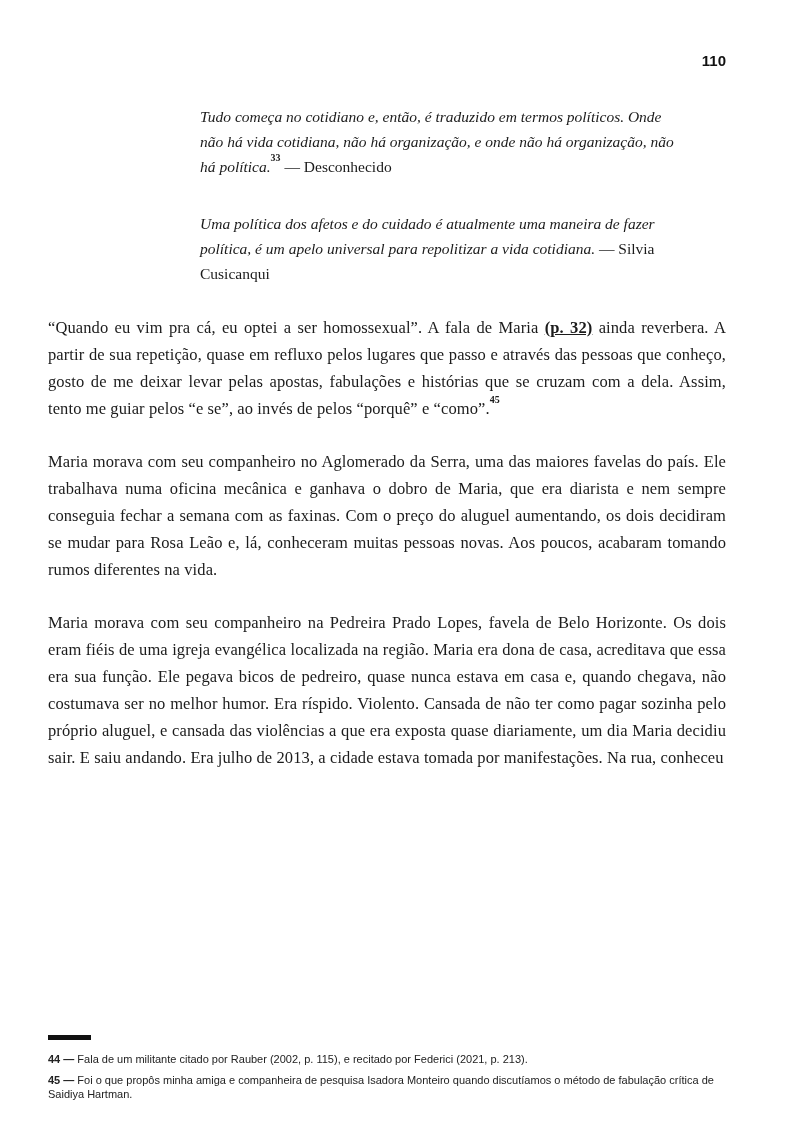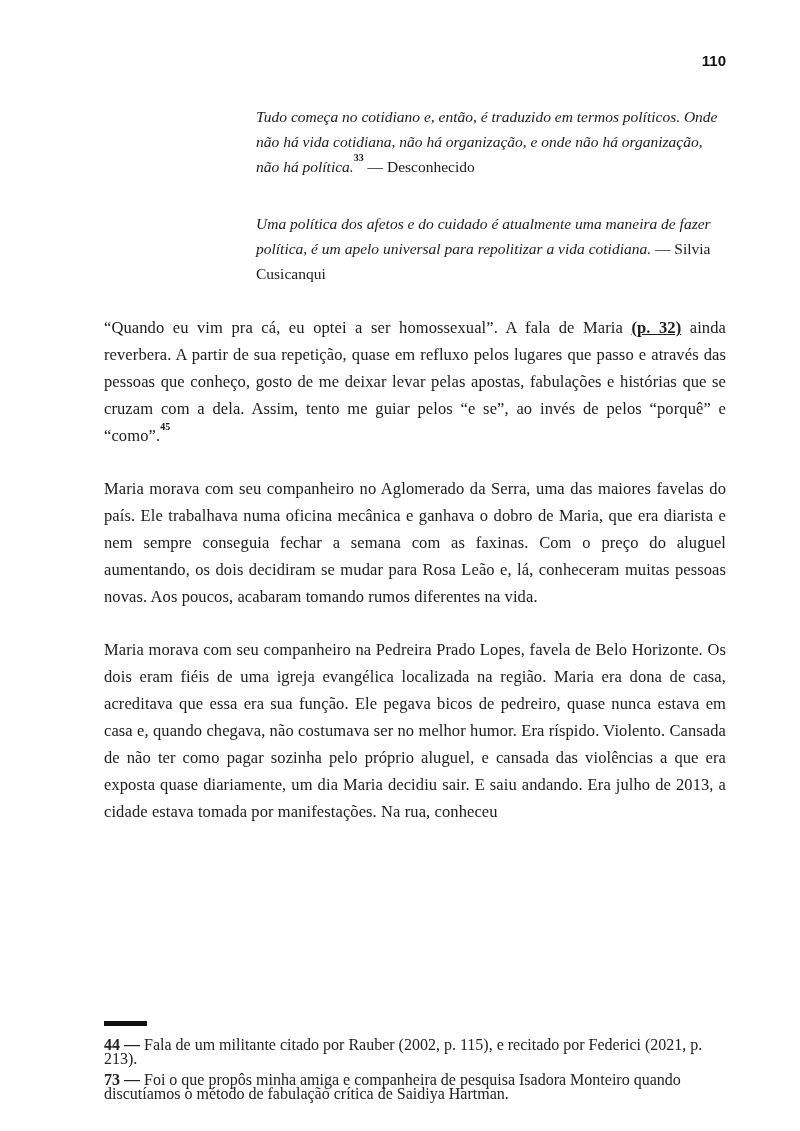--- a/index.html
+++ b/index.html
@@ -7,21 +7,21 @@
     padding: 0;
     background: #ffffff;
   }
   .page {
     position: relative;
     width: 800px;
     height: 1131px;
     box-sizing: border-box;
     background: #ffffff;
     color: #1b1b1b;
-    padding: 52px 74px 30px 104px;
+    padding: 52px 74px 30px 48px;
     display: flex;
     flex-direction: column;
     overflow: hidden;
     font-family: "Liberation Serif", serif;
   }
   .page-header {
     text-align: right;
     font-family: "Liberation Sans", sans-serif;
     font-weight: 700;
     font-size: 15px;
@@ -61,22 +61,22 @@
     margin: 0 0 26px 0;
     font-size: 16.5px;
     line-height: 27px;
     text-align: justify;
     letter-spacing: 0.1px;
   }
   .body-para:last-child { margin-bottom: 4px; }
   .bold-ref { font-weight: 700; text-decoration: underline; }
   .footnotes {
     margin-top: auto;
-    font-family: Liberation Serif, serif;
-    font-size: 16px;
+    font-family: Liberation Sans, sans-serif;
+    font-size: 11px;
     line-height: 14px;
     color: #222222;
   }
   .fn-rule {
     width: 43px;
     height: 5px;
     background: #111111;
     margin-bottom: 12px;
   }
   .footnote { margin: 0 0 7px 0; }
@@ -101,16 +101,16 @@
     <p class="body-para"><span>“Quando eu vim pra cá, eu optei a ser homossexual”. A fala de Maria </span><span class="bold-ref">(p. 32)</span><span> ainda reverbera. A partir de sua repetição, quase em refluxo pelos lugares que passo e através das pessoas que conheço, gosto de me deixar levar pelas apostas, fabulações e histórias que se cruzam com a dela. Assim, tento me guiar pelos “e se”, ao invés de pelos “porquê” e “como”.</span><sup class="fn-ref">45</sup></p>
 
     <p class="body-para"><span>Maria morava com seu companheiro no Aglomerado da Serra, uma das maiores favelas do país. Ele trabalhava numa oficina mecânica e ganhava o dobro de Maria, que era diarista e nem sempre conseguia fechar a semana com as faxinas. Com o preço do aluguel aumentando, os dois decidiram se mudar para Rosa Leão e, lá, conheceram muitas pessoas novas. Aos poucos, acabaram tomando rumos diferentes na vida.</span></p>
 
     <p class="body-para"><span>Maria morava com seu companheiro na Pedreira Prado Lopes, favela de Belo Horizonte. Os dois eram fiéis de uma igreja evangélica localizada na região. Maria era dona de casa, acreditava que essa era sua função. Ele pegava bicos de pedreiro, quase nunca estava em casa e, quando chegava, não costumava ser no melhor humor. Era ríspido. Violento. Cansada de não ter como pagar sozinha pelo próprio aluguel, e cansada das violências a que era exposta quase diariamente, um dia Maria decidiu sair. E saiu andando. Era julho de 2013, a cidade estava tomada por manifestações. Na rua, conheceu</span></p>
   </div>
 
   <footer class="footnotes">
     <div class="fn-rule"></div>
     <p class="footnote"><span class="fn-label">44 —</span><span> Fala de um militante citado por Rauber (2002, p. 115), e recitado por Federici (2021, p. 213).</span></p>
-    <p class="footnote"><span class="fn-label">73 —</span><span> Foi o que propôs minha amiga e companheira de pesquisa Isadora Monteiro quando discutíamos o método de fabulação crítica de Saidiya Hartman.</span></p>
+    <p class="footnote"><span class="fn-label">45 —</span><span> Foi o que propôs minha amiga e companheira de pesquisa Isadora Monteiro quando discutíamos o método de fabulação crítica de Saidiya Hartman.</span></p>
   </footer>
 
 </div>
 
 </body></html>

